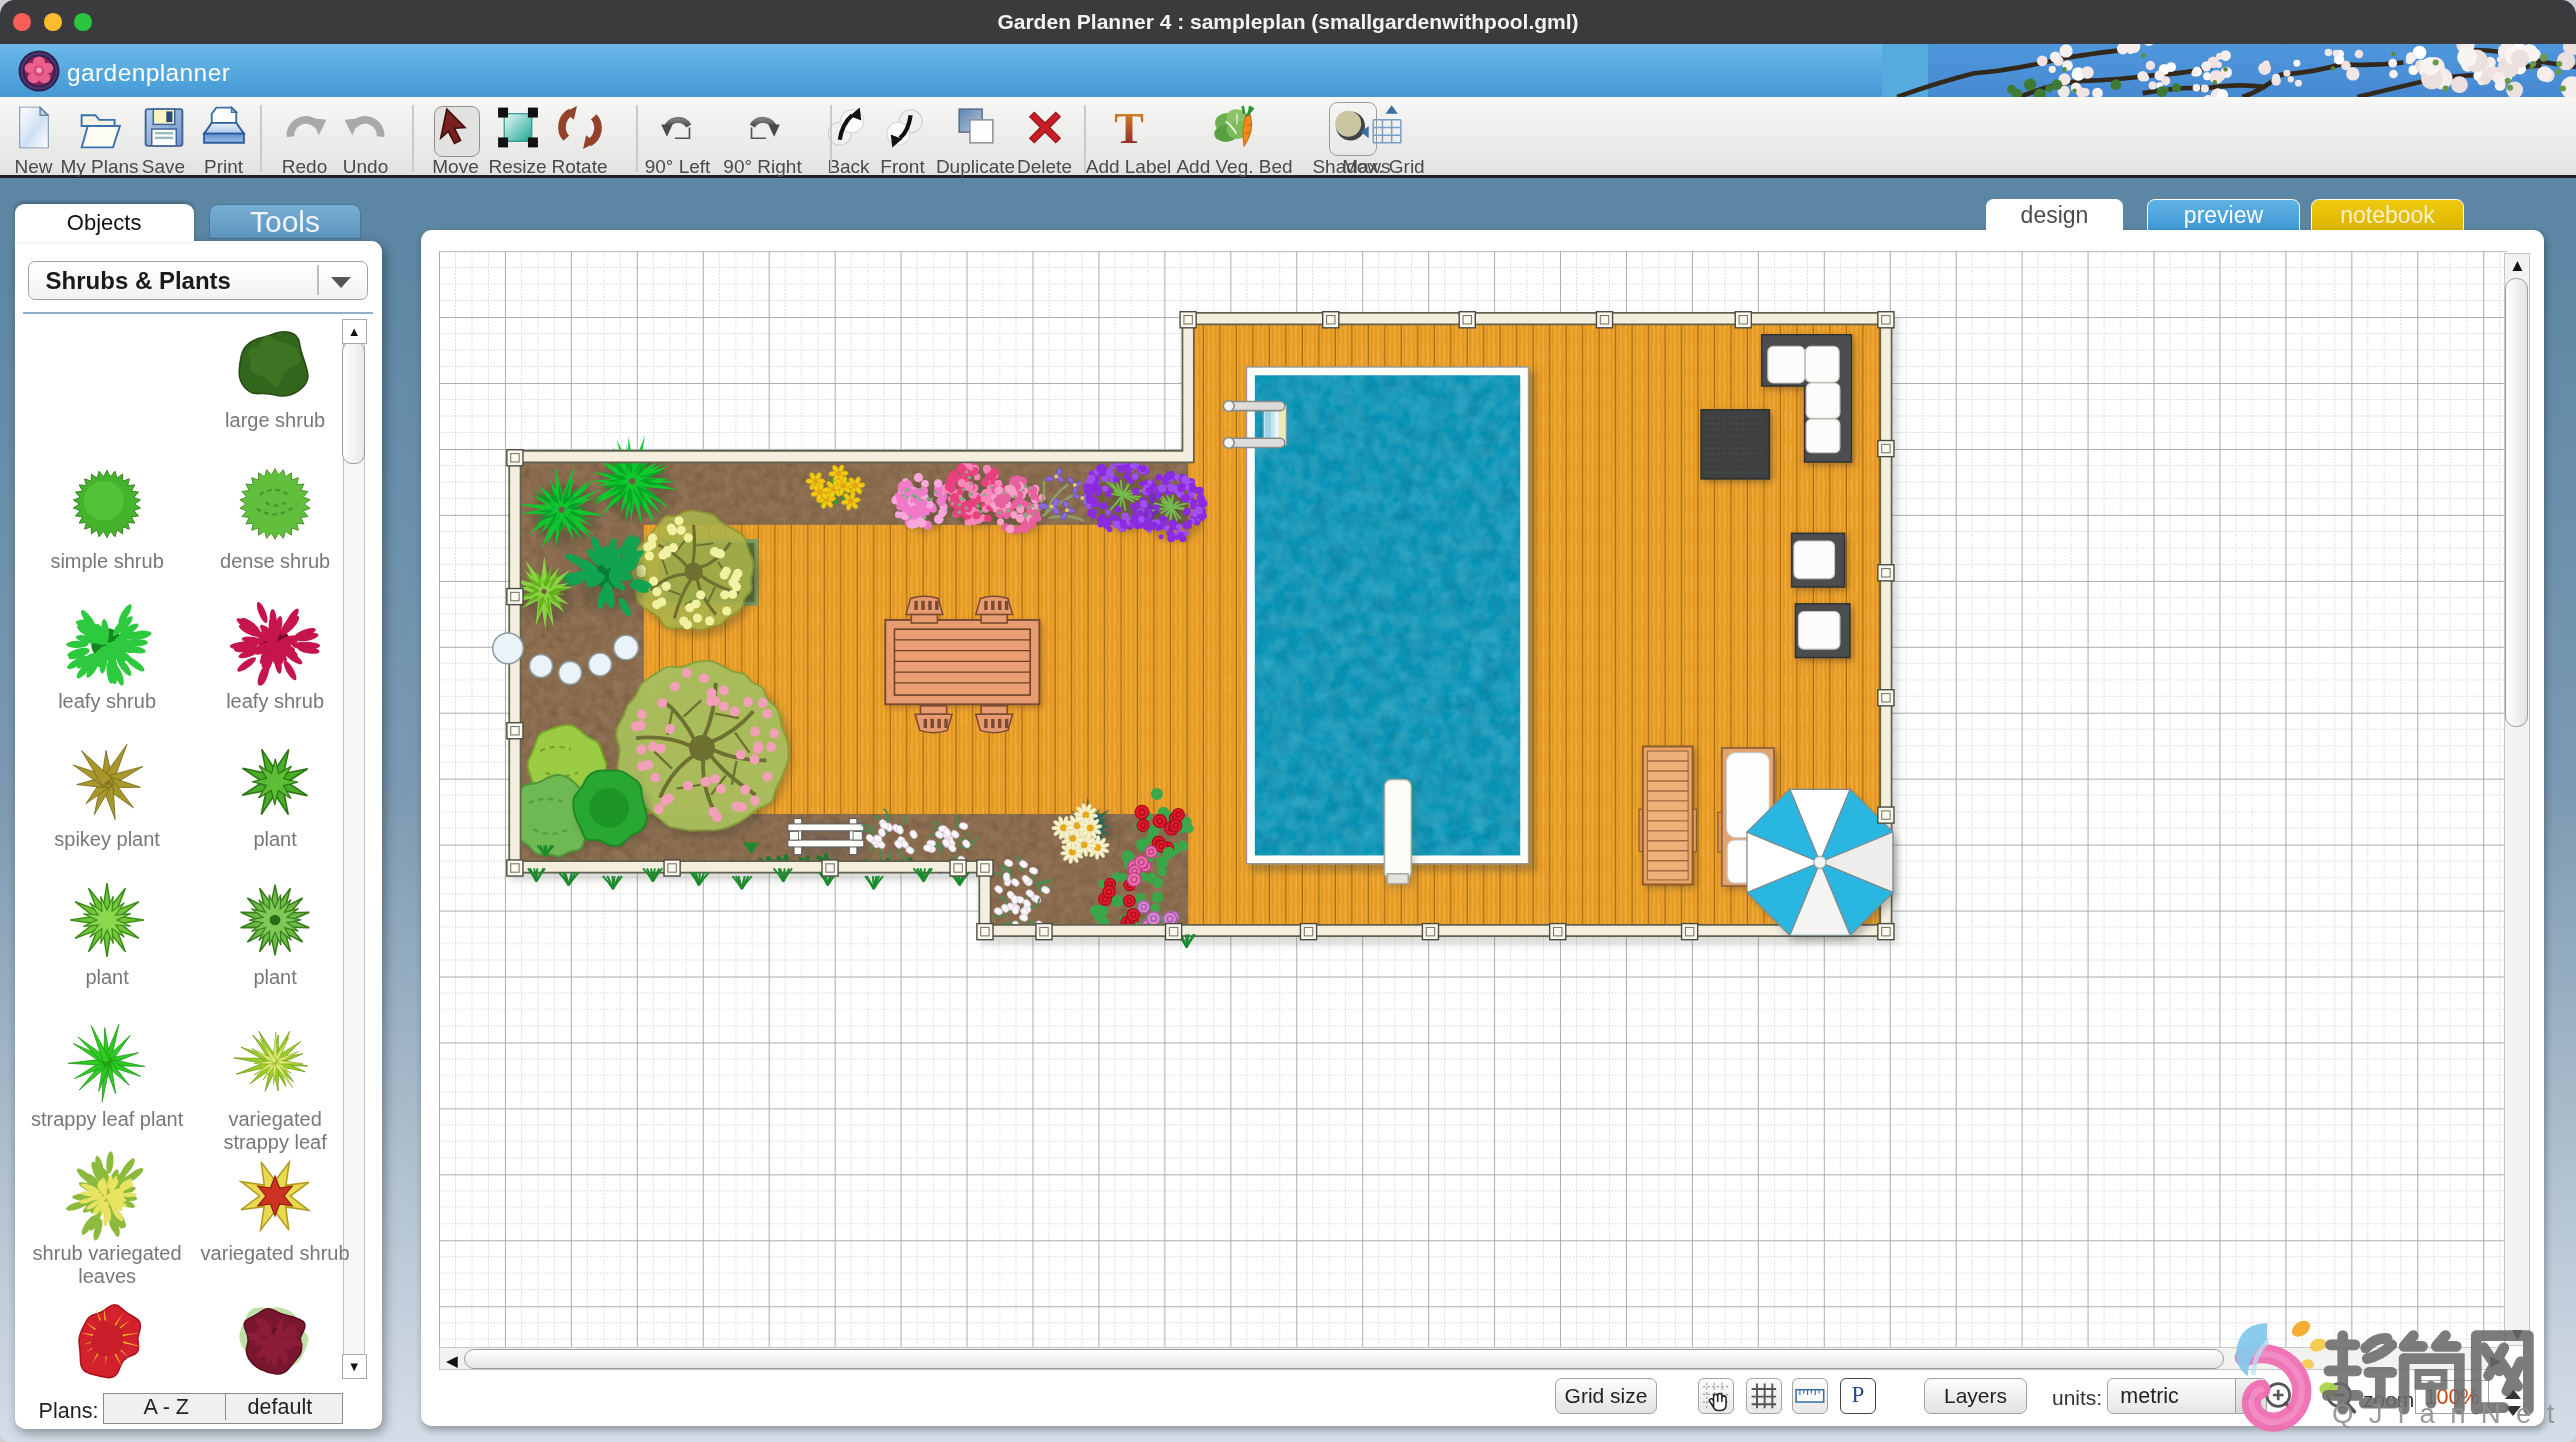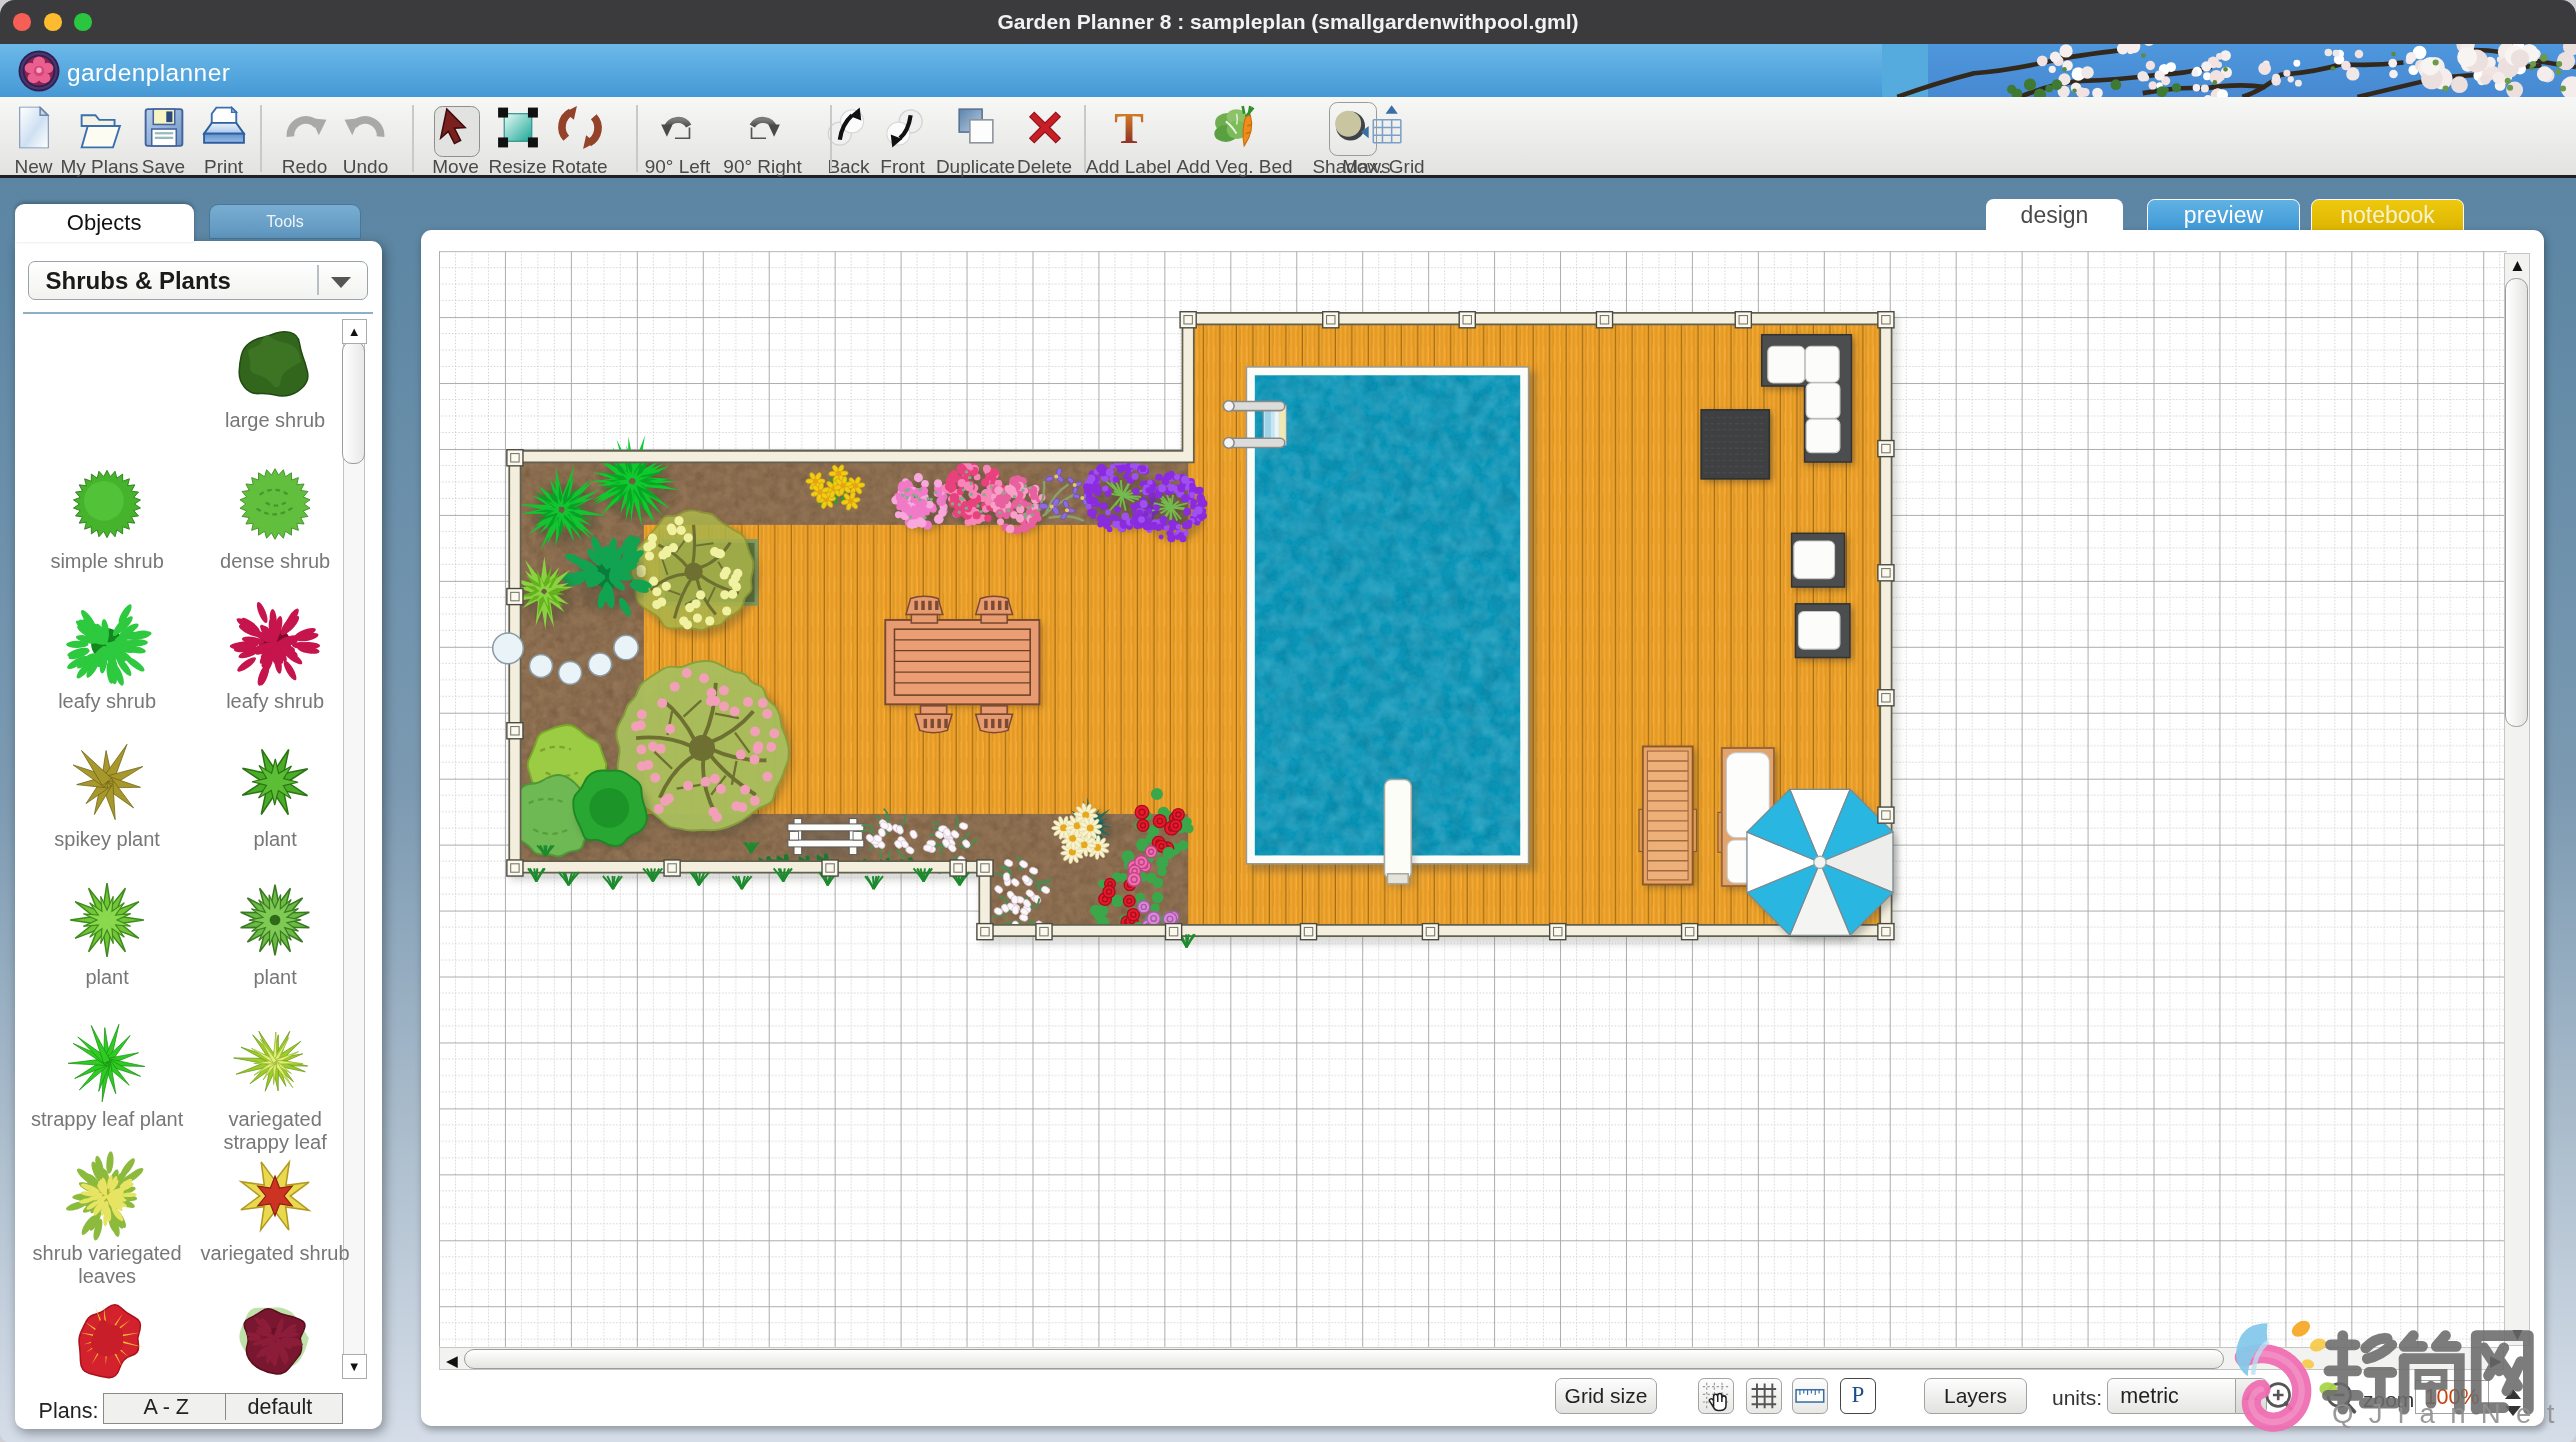--- a/index.html
+++ b/index.html
@@ -25,21 +25,21 @@
   .tbi .lbl{position:absolute;top:54px;left:50%;transform:translateX(-50%);
     font-size:19px;color:#4a4a4a;white-space:nowrap;}
   .tbi svg{position:absolute;top:1.5px;left:50%;transform:translateX(-50%);}
   .tbsep{position:absolute;top:7.7px;width:1.5px;height:67px;background:#c9c9c7;}
   
   #tab-objects{position:absolute;left:14.6px;top:204px;width:179px;height:38px;background:#fff;
     border-radius:9.2px 9.2px 0 0;text-align:center;line-height:38px;font-size:22px;color:#111;
     box-shadow:0 -1.5px 3.8px rgba(0,0,0,.25);z-index:5;}
   #tab-tools{position:absolute;left:209px;top:204px;width:152px;height:35px;
     background:linear-gradient(180deg,#79aed2,#5e95bd);border:1.5px solid #47789c;box-sizing:border-box;
-    border-radius:9.2px 9.2px 0 0;text-align:center;line-height:34px;font-size:16px;color:#eef5fa;z-index:3;}
+    border-radius:9.2px 9.2px 0 0;text-align:center;line-height:34px;font-size:30px;color:#eef5fa;z-index:3;}
   #lpanel{position:absolute;left:14.6px;top:241px;width:367px;height:1188px;background:#fff;
     border-radius:0 10.7px 10.7px 10.7px;box-shadow:2.3px 3.8px 10.7px rgba(0,0,0,.35);z-index:4;}
   #dropdown{position:absolute;left:13px;top:20px;width:340px;height:39px;box-sizing:border-box;
     background:linear-gradient(180deg,#ffffff,#f2f2f0);border:1.5px solid #9aa2aa;border-radius:7px;}
   #dropdown .dtext{position:absolute;left:17px;top:4.6px;font-size:24px;font-weight:bold;color:#1a1a1a;}
   #dropdown .dsep{position:absolute;right:48px;top:3.1px;width:1.5px;height:30px;background:#b9bec4;}
   #dropdown .darr{position:absolute;right:15.3px;top:14.6px;width:0;height:0;
     border-left:10px solid transparent;border-right:10px solid transparent;border-top:11.5px solid #555;}
   #lhr{position:absolute;left:8.4px;top:71px;width:350px;height:1.5px;background:#8fb0c4;}
   .pitem{position:absolute;width:153px;text-align:center;}
@@ -95,21 +95,21 @@
 <div id="win">
 
   <div id="titlebar">
 
     <div class="tl" style="left:13px;background:#f75e56;"></div>
 
     <div class="tl" style="left:44px;background:#fdbc2f;"></div>
 
     <div class="tl" style="left:74px;background:#2ac63f;"></div>
 
-    <div id="titletext">Garden Planner 8 : sampleplan (smallgardenwithpool.gml)</div>
+    <div id="titletext">Garden Planner 4 : sampleplan (smallgardenwithpool.gml)</div>
   </div>
 
   <div id="header">
 
     <svg class="abs" style="left:1882px;top:0" width="694" height="53" viewBox="0 0 905 69">
         <defs>
           <linearGradient id="sky" x1="0" y1="0" x2="0" y2="1">
 <stop offset="0" stop-color="#4e97dd"></stop>
             <stop offset="1" stop-color="#4789d2"></stop>
           </linearGradient>

